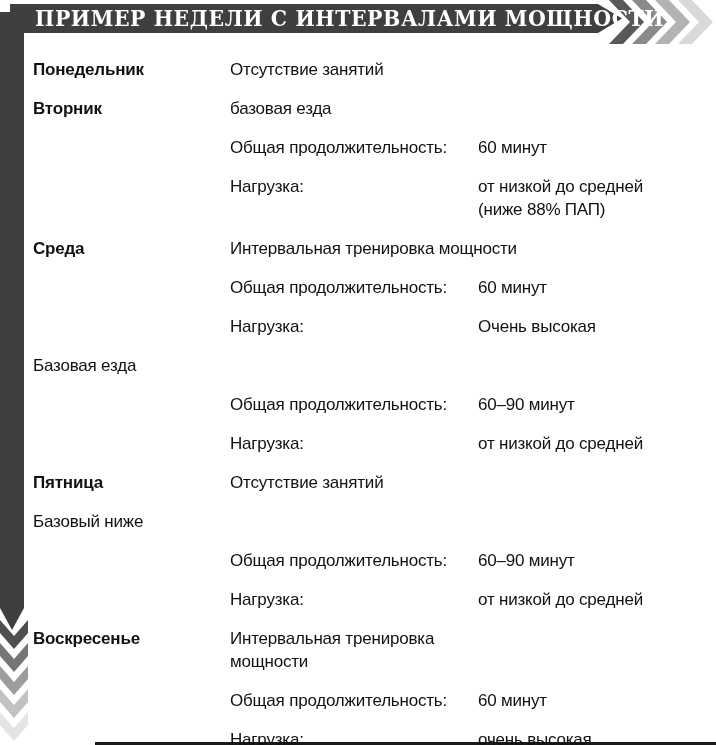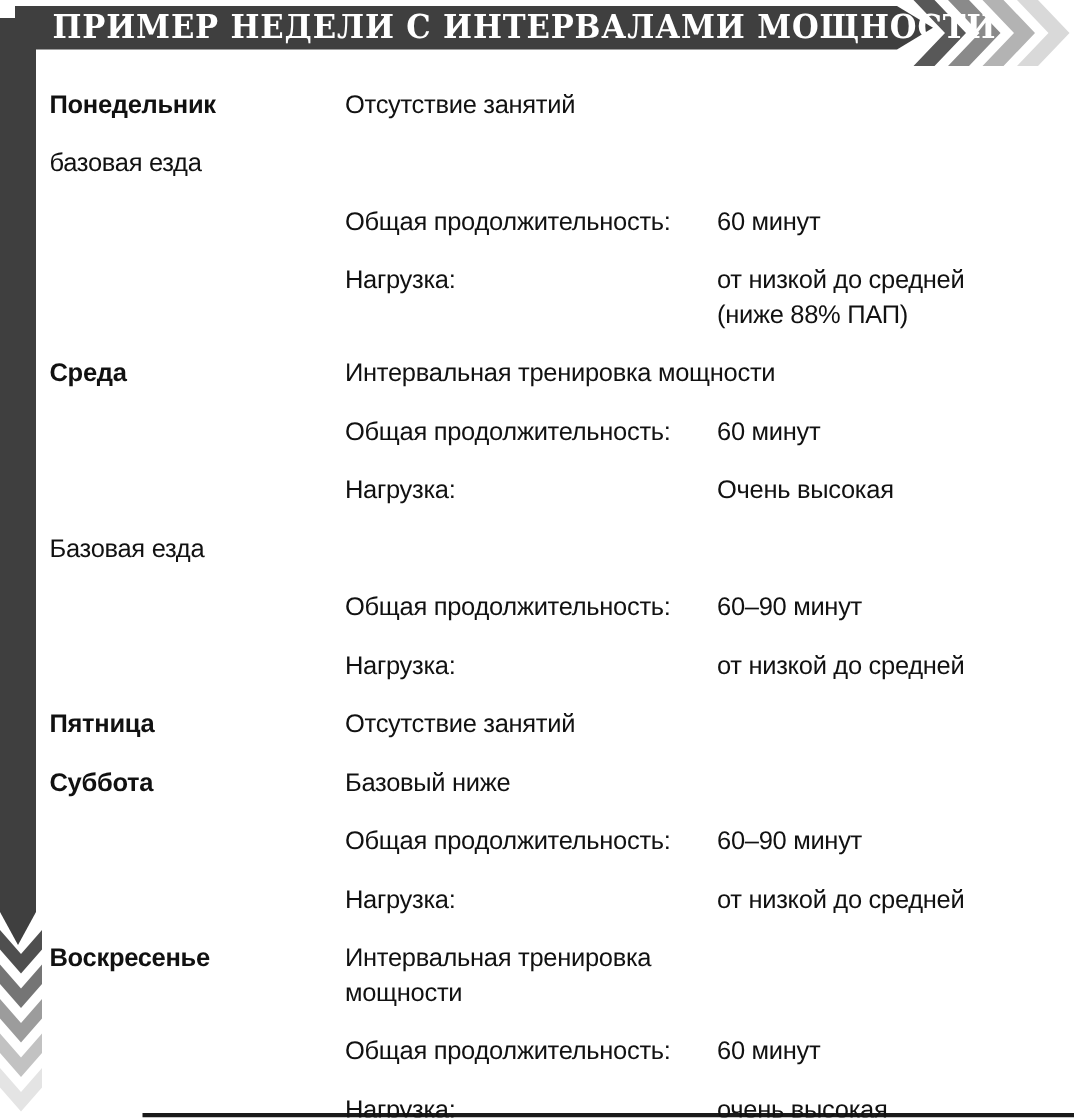--- a/index.html
+++ b/index.html
@@ -87,20 +87,21 @@
 
   <div class="tbl">
 
     <div class="row">
       <div class="cell day">Понедельник</div>
       <div class="cell">Отсутствие занятий</div>
       <div class="cell"></div>
     </div>
 
     <div class="row">
+      <div class="cell day">Вторник</div>
       <div class="cell">базовая езда</div>
       <div class="cell"></div>
     </div>
 
     <div class="row">
       <div class="cell day"></div>
       <div class="cell">Общая продолжительность:</div>
       <div class="cell">60 минут</div>
     </div>
 
@@ -146,21 +147,20 @@
       <div class="cell">от низкой до средней</div>
     </div>
 
     <div class="row">
       <div class="cell day">Пятница</div>
       <div class="cell">Отсутствие занятий</div>
       <div class="cell"></div>
     </div>
 
     <div class="row">
-      <div class="cell day">Суббота</div>
       <div class="cell">Базовый ниже</div>
       <div class="cell"></div>
     </div>
 
     <div class="row">
       <div class="cell day"></div>
       <div class="cell">Общая продолжительность:</div>
       <div class="cell">60–90 минут</div>
     </div>
 

